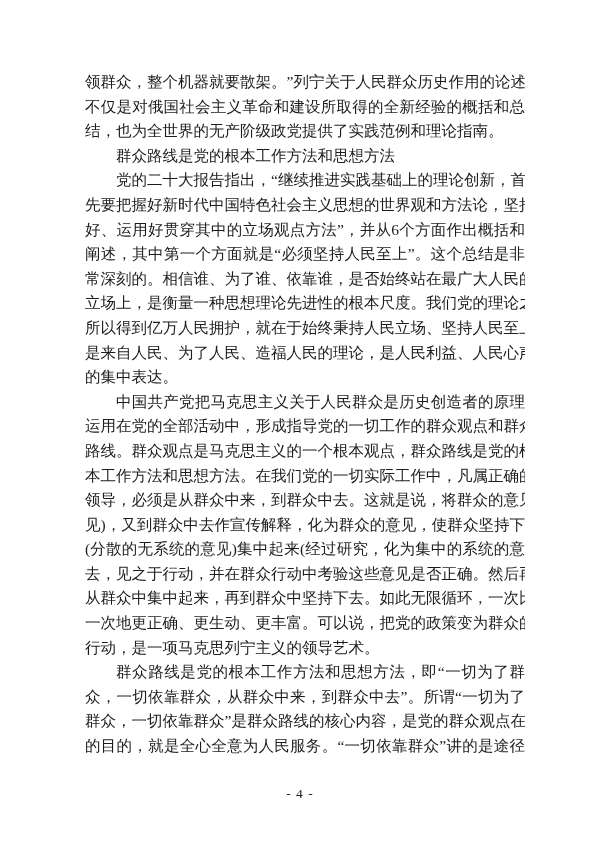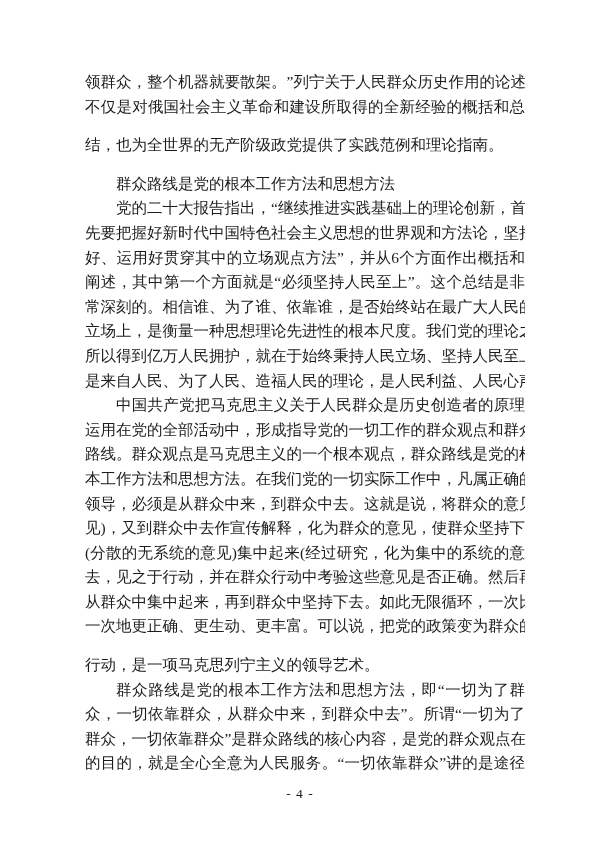--- a/index.html
+++ b/index.html
@@ -28,21 +28,20 @@
     font-size: 15.5px;
     white-space: nowrap;
     text-align: justify;
     text-align-last: justify;
     text-justify: inter-character;
     overflow: hidden;
   }
   .line.short {
     text-align: left;
     text-align-last: left;
-    margin-top: 14px;
   }
   .line.indent {
     padding-left: 31px;
   }
   .line.bold {
     font-weight: normal;
   }
   .page-number {
     position: absolute;
     left: 0;
@@ -64,20 +63,21 @@
       <div class="line short">结，也为全世界的无产阶级政党提供了实践范例和理论指南。</div>
       <div class="line indent bold short">群众路线是党的根本工作方法和思想方法</div>
       <div class="line indent">党的二十大报告指出，“继续推进实践基础上的理论创新，首</div>
       <div class="line">先要把握好新时代中国特色社会主义思想的世界观和方法论，坚持</div>
       <div class="line">好、运用好贯穿其中的立场观点方法”，并从6个方面作出概括和</div>
       <div class="line">阐述，其中第一个方面就是“必须坚持人民至上”。这个总结是非</div>
       <div class="line">常深刻的。相信谁、为了谁、依靠谁，是否始终站在最广大人民的</div>
       <div class="line">立场上，是衡量一种思想理论先进性的根本尺度。我们党的理论之</div>
       <div class="line">所以得到亿万人民拥护，就在于始终秉持人民立场、坚持人民至上，</div>
       <div class="line">是来自人民、为了人民、造福人民的理论，是人民利益、人民心声</div>
+      <div class="line short">的集中表达。</div>
       <div class="line indent">中国共产党把马克思主义关于人民群众是历史创造者的原理</div>
       <div class="line">运用在党的全部活动中，形成指导党的一切工作的群众观点和群众</div>
       <div class="line">路线。群众观点是马克思主义的一个根本观点，群众路线是党的根</div>
       <div class="line">本工作方法和思想方法。在我们党的一切实际工作中，凡属正确的</div>
       <div class="line">领导，必须是从群众中来，到群众中去。这就是说，将群众的意见</div>
       <div class="line">见)，又到群众中去作宣传解释，化为群众的意见，使群众坚持下</div>
       <div class="line">(分散的无系统的意见)集中起来(经过研究，化为集中的系统的意</div>
       <div class="line">去，见之于行动，并在群众行动中考验这些意见是否正确。然后再</div>
       <div class="line">从群众中集中起来，再到群众中坚持下去。如此无限循环，一次比</div>
       <div class="line">一次地更正确、更生动、更丰富。可以说，把党的政策变为群众的</div>

